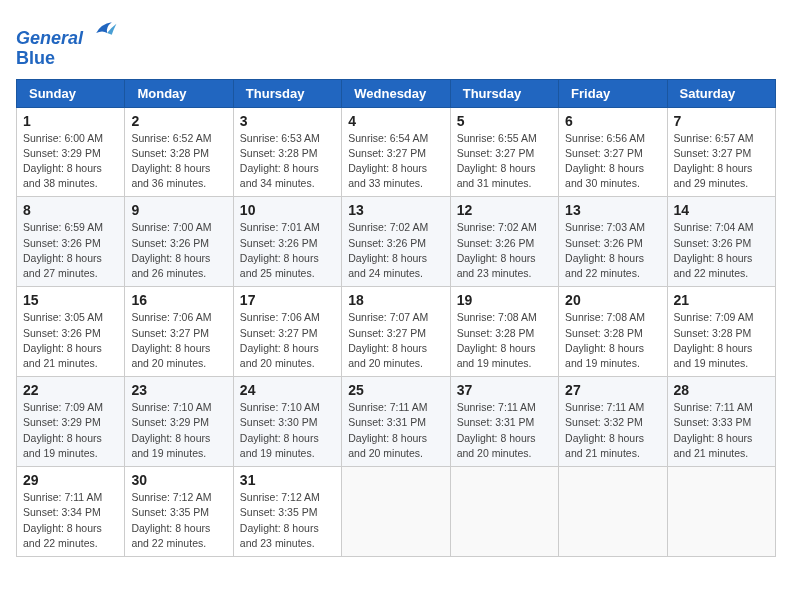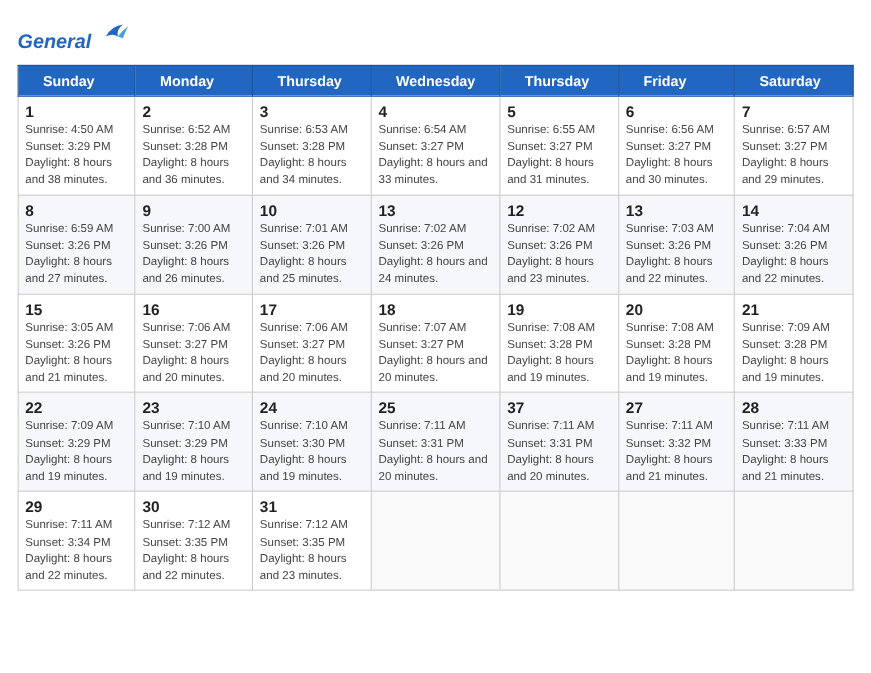--- a/index.html
+++ b/index.html
@@ -49,21 +49,21 @@
     }
     .calendar {
       width: 100%;
       border-collapse: collapse;
       font-size: 11px;
     }
     .calendar th {
       background-color: #2166c0;
       color: #fff;
       text-align: left;
-      padding: 6px 22px;
+      padding: 6px 12px;
       font-size: 13px;
       font-weight: bold;
       border: 1px solid #1a56a0;
     }
     .calendar td {
       border: 1px solid #ccc;
       vertical-align: top;
       padding: 5px 6px;
       width: calc(100% / 7);
       min-height: 80px;
@@ -93,20 +93,21 @@
 
 <div class="header">
   <div class="logo">
     <div>
       <div class="logo-text">
         <span>General</span>
         <svg class="logo-bird" viewBox="0 0 36 36">
           <path d="M8 22 Q14 10 28 8 Q20 14 22 22 Q16 18 8 22Z" fill="#2166c0"></path>
           <path d="M22 22 Q26 16 34 10 Q30 18 28 24Z" fill="#4a9fd4"></path>
         </svg>
+        <div style="color:#2166c0; font-size:18px; font-weight:bold;">Blue</div>
       </div>
     </div>
   </div>
   <div class="title-block">
     <div class="month-title"></div>
     <div class="location-title"></div>
   </div>
 </div>
 
 <table class="calendar">
@@ -118,21 +119,21 @@
         <th>Wednesday</th>
         <th>Thursday</th>
         <th>Friday</th>
         <th>Saturday</th>
       </tr>
   </thead>
   <tbody id="calendar-body">
   <tr>
         <td>
           <span class="day-num">1</span>
-          <div class="day-detail"><span>Sunrise: 4:50 AM</span><br><span>Sunset: 3:29 PM</span><br><span>Daylight: 8 hours and 38 minutes.</span></div>
+          <div class="day-detail"><span>Sunrise: 6:00 AM</span><br><span>Sunset: 3:29 PM</span><br><span>Daylight: 8 hours and 38 minutes.</span></div>
         </td>
         <td>
           <span class="day-num">2</span>
           <div class="day-detail"><span>Sunrise: 6:52 AM</span><br><span>Sunset: 3:28 PM</span><br><span>Daylight: 8 hours and 36 minutes.</span></div>
         </td>
         <td>
           <span class="day-num">3</span>
           <div class="day-detail"><span>Sunrise: 6:53 AM</span><br><span>Sunset: 3:28 PM</span><br><span>Daylight: 8 hours and 34 minutes.</span></div>
         </td>
         <td>

